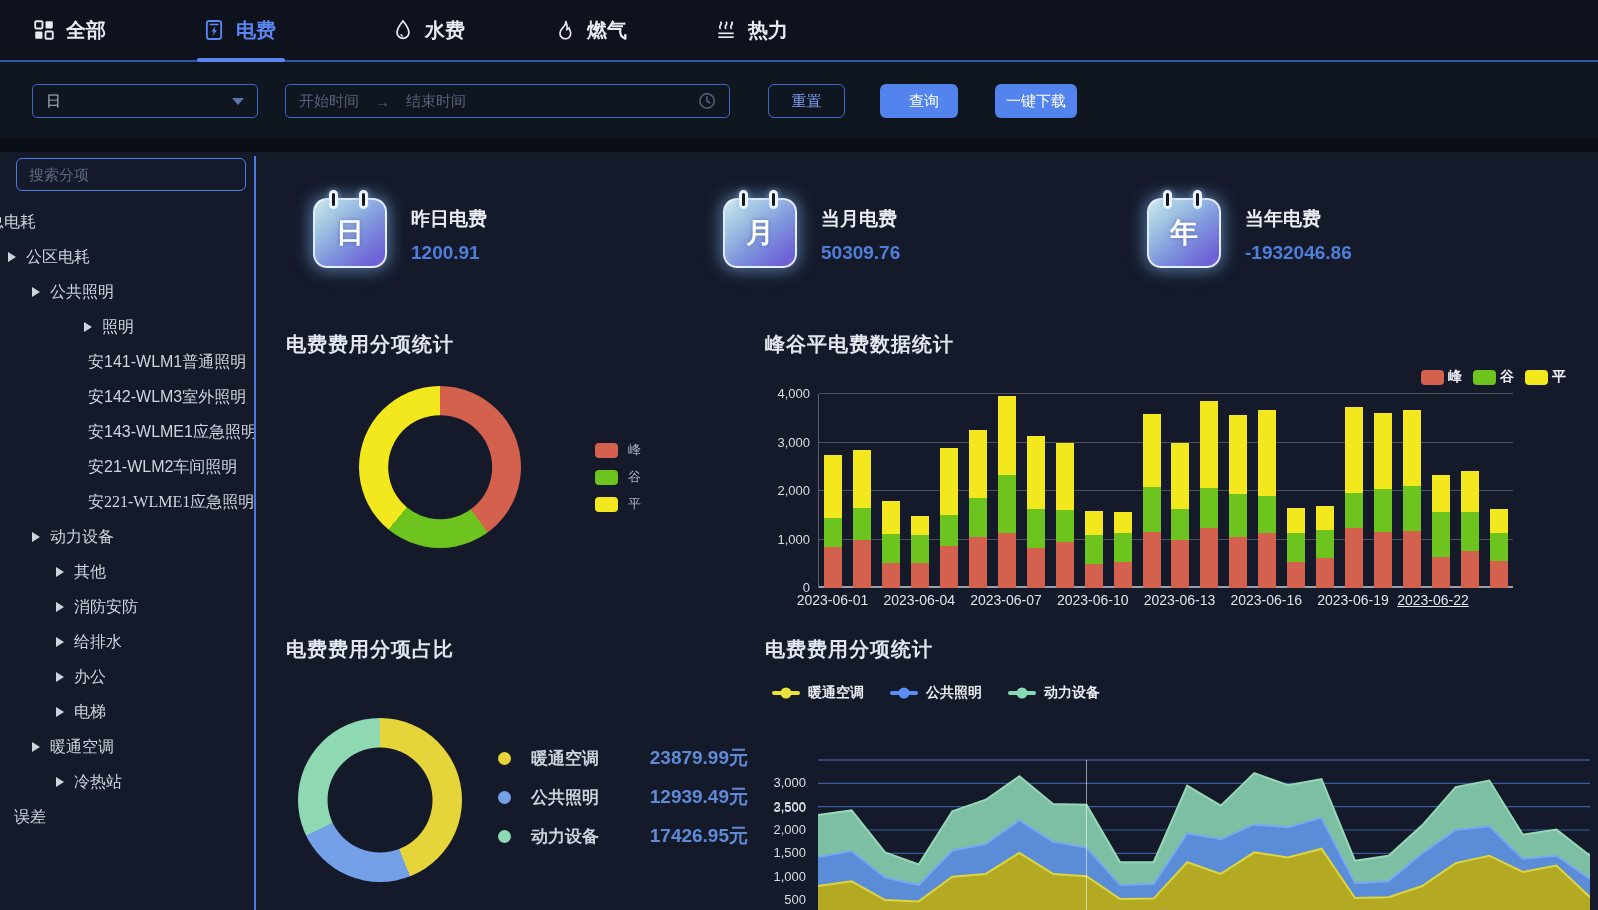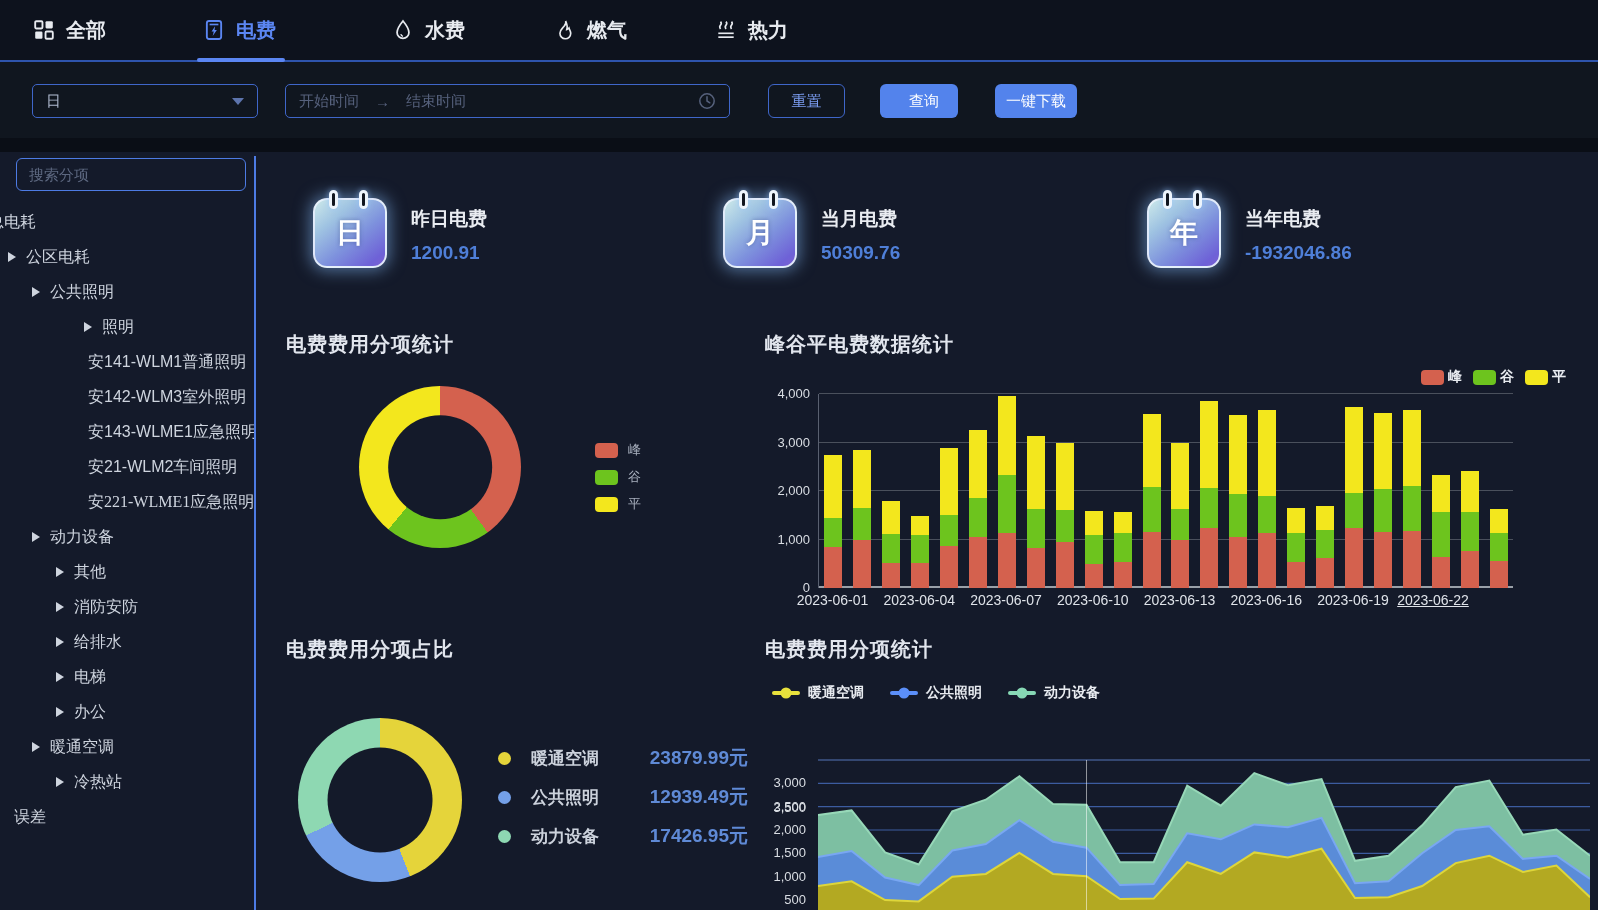--- a/index.html
+++ b/index.html
@@ -206,25 +206,25 @@
         <div class="titem" style="padding-left: 56px;">
           <span class="tcaret"></span>
           <span>消防安防</span>
         </div>
         <div class="titem" style="padding-left: 56px;">
           <span class="tcaret"></span>
           <span>给排水</span>
         </div>
         <div class="titem" style="padding-left: 56px;">
           <span class="tcaret"></span>
+          <span>办公</span>
+        </div>
+        <div class="titem" style="padding-left: 56px;">
+          <span class="tcaret"></span>
           <span>电梯</span>
-        </div>
-        <div class="titem" style="padding-left: 56px;">
-          <span class="tcaret"></span>
-          <span>办公</span>
         </div>
         <div class="titem" style="padding-left: 32px;">
           <span class="tcaret"></span>
           <span>暖通空调</span>
         </div>
         <div class="titem" style="padding-left: 56px;">
           <span class="tcaret"></span>
           <span>冷热站</span>
         </div>
         <div class="titem" style="padding-left: 14px;">

